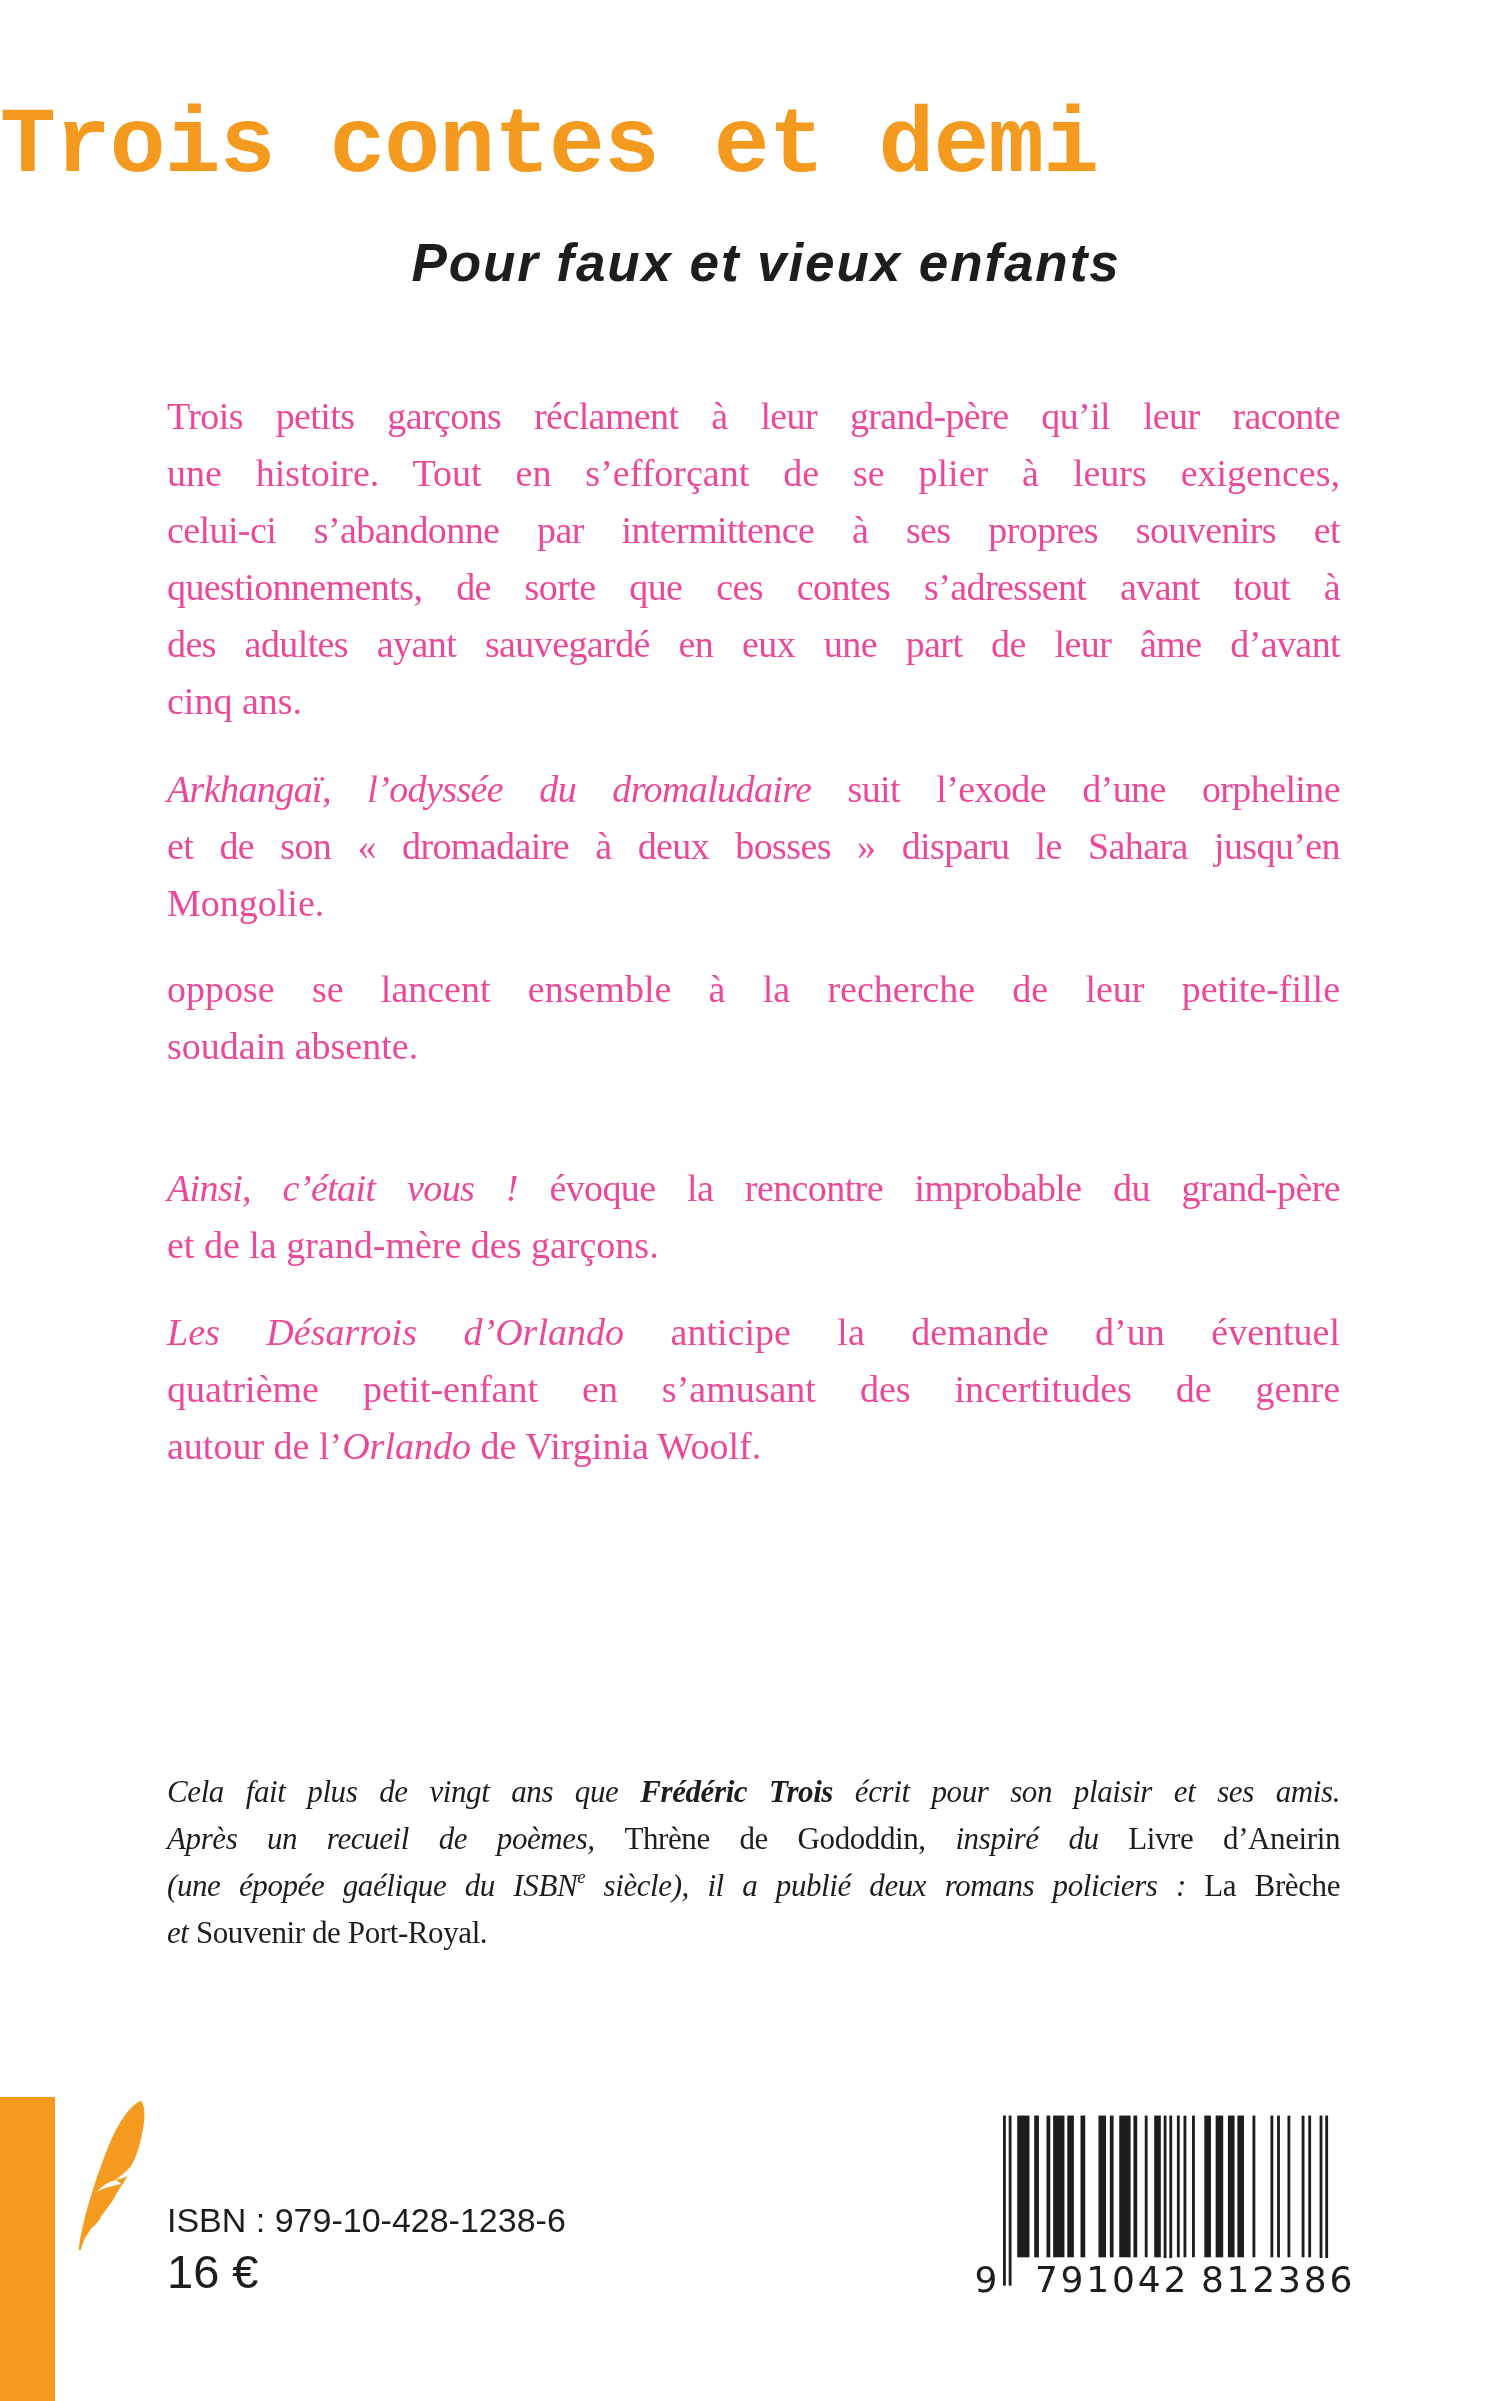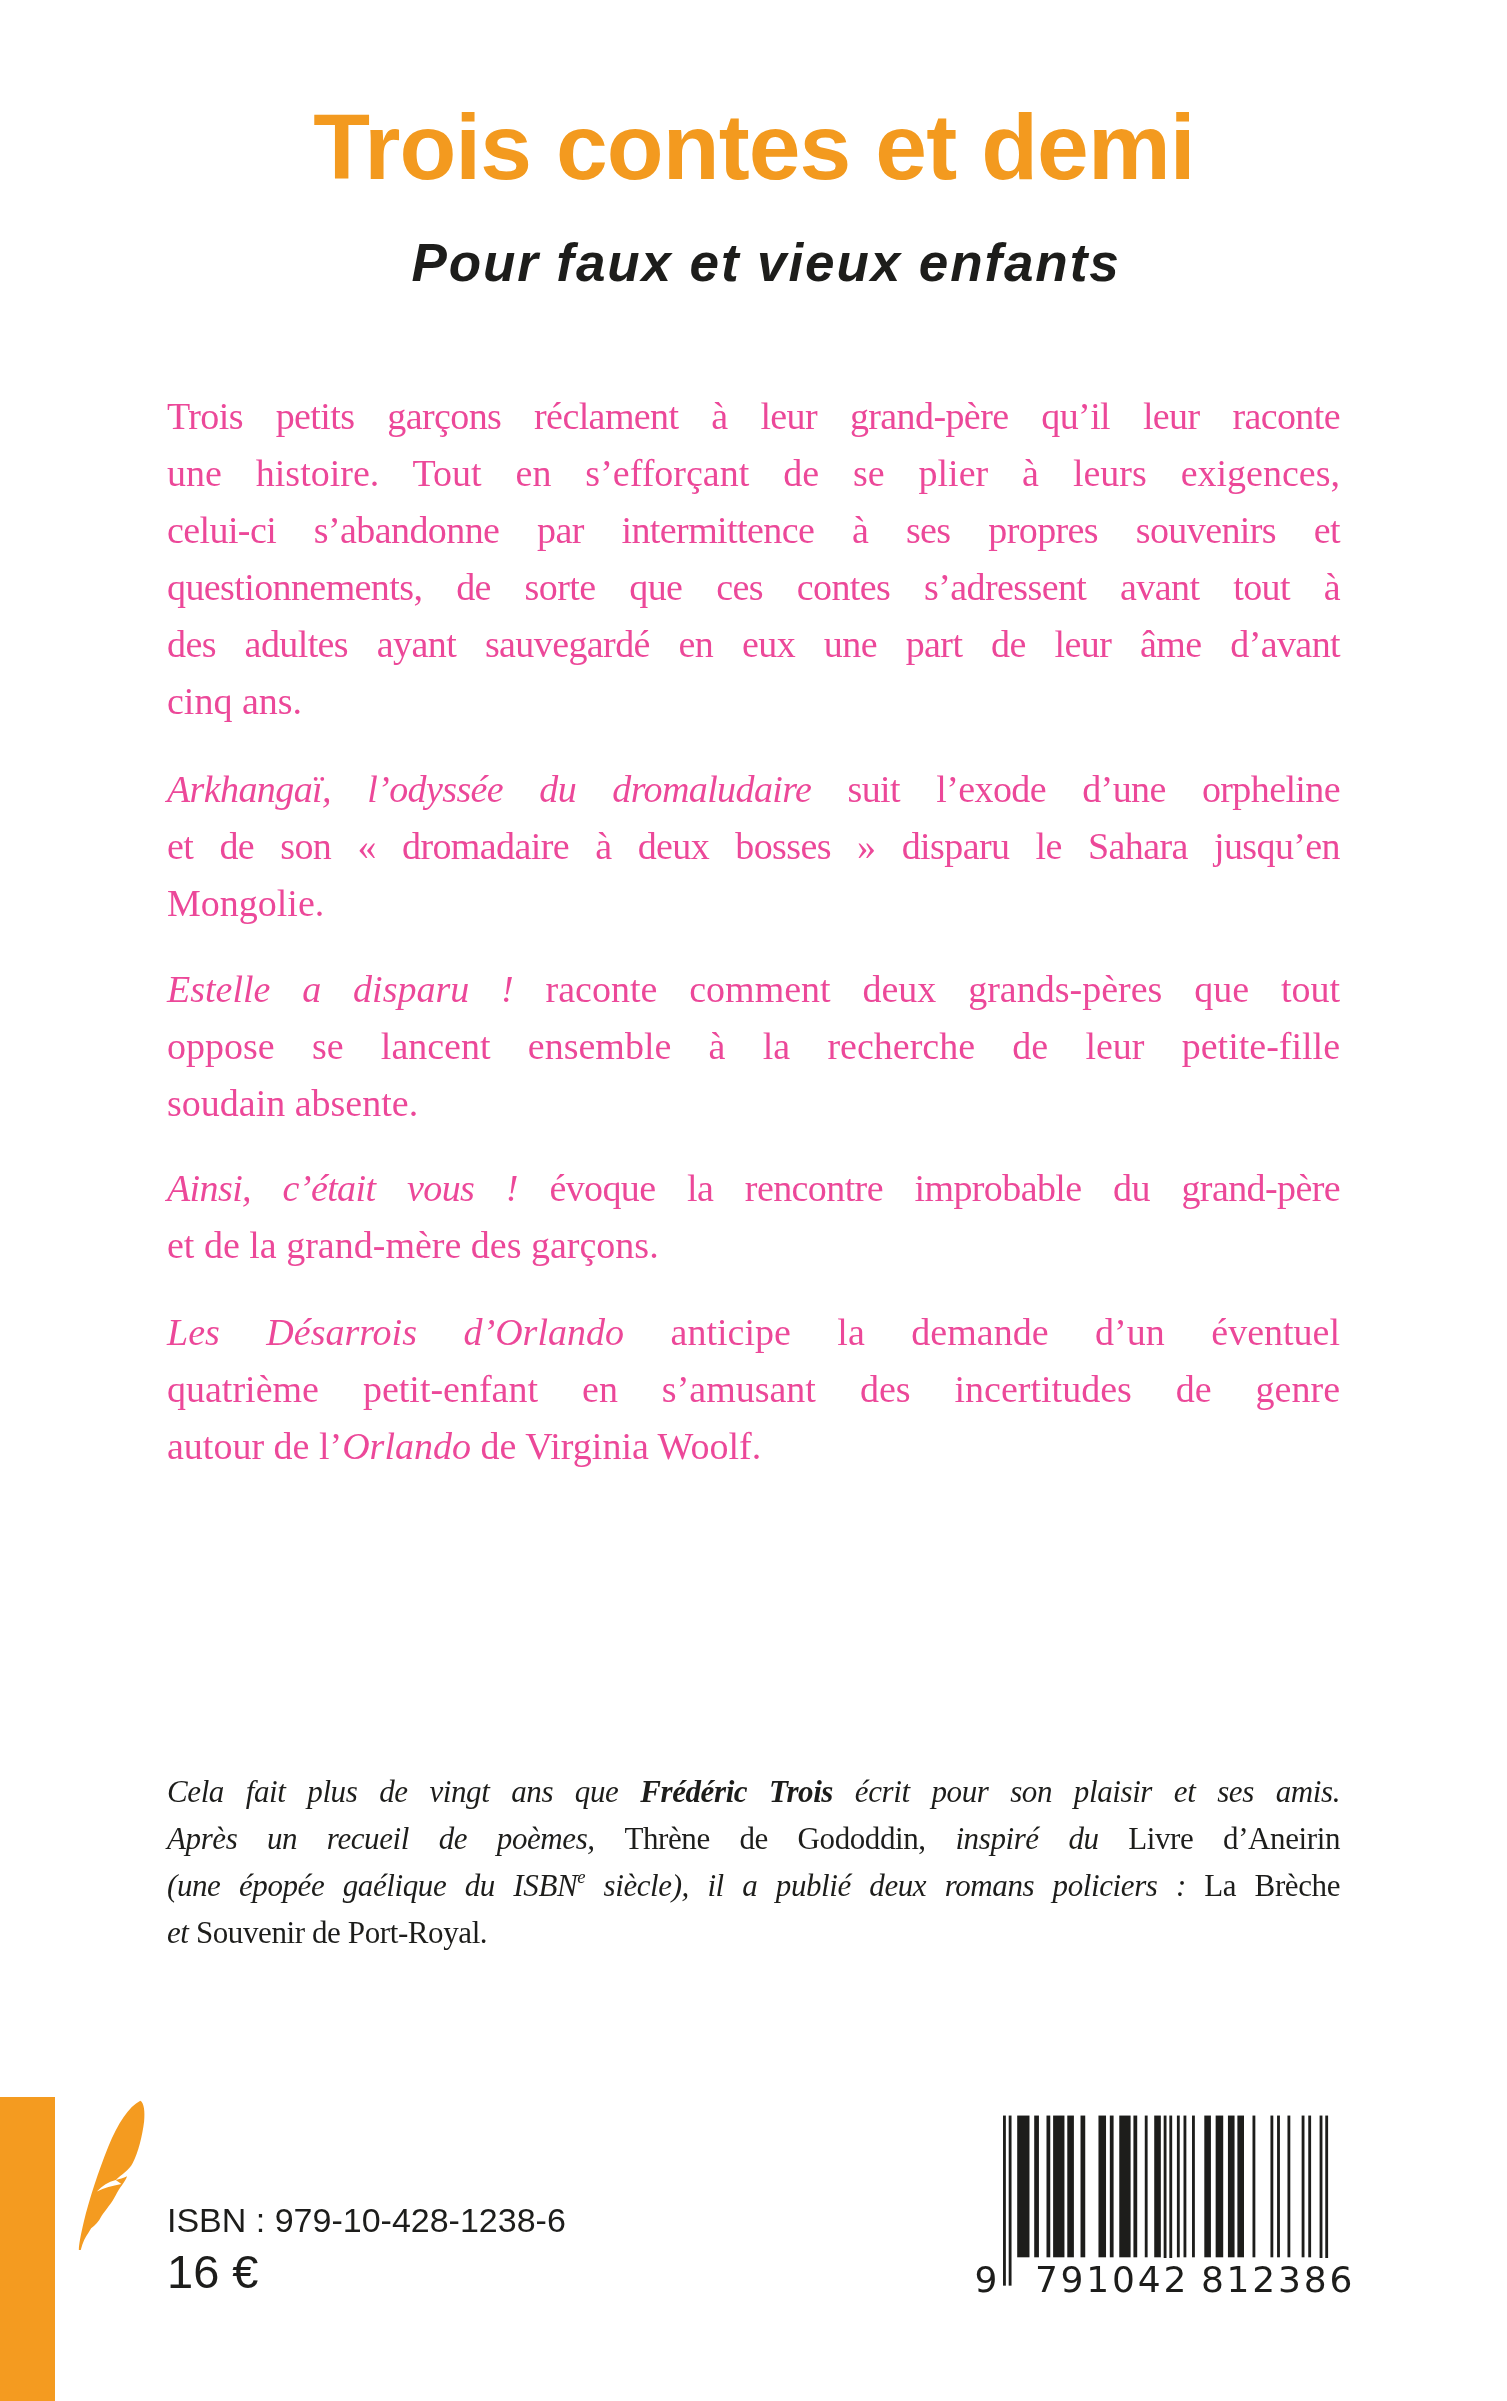--- a/index.html
+++ b/index.html
@@ -3,22 +3,22 @@
 <meta charset="utf-8">
 <style>
   html, body { margin: 0; padding: 0; }
   body {
     width: 1508px; height: 2402px; position: relative; overflow: hidden;
     background: #ffffff; color: #1d1d1b;
     font-family: "Liberation Serif", serif;
   }
   .title {
     position: absolute; left: 0; width: 1508px; top: 95px;
-    text-align: center; margin: 0;
-    font-family: Liberation Sans, sans-serif; font-weight: bold;
+    text-align: left; margin: 0;
+    font-family: Liberation Mono, monospace; font-weight: bold;
     font-size: 93px; line-height: 104px; letter-spacing: -0.9px;
     color: #f39a1f;
   }
   .subtitle {
     position: absolute; left: 0; width: 1508px; top: 220px;
     text-align: center; margin: 12px;
     font-family: "Liberation Sans", sans-serif; font-weight: bold; font-style: italic;
     font-size: 53px; line-height: 61px; letter-spacing: 1.9px;
     color: #1d1d1b;
   }
@@ -72,21 +72,20 @@
   <span class="line last">cinq ans.</span>
 </div>
 
 <div class="body-text" style="top:761px;">
   <span class="line squeeze"><i>Arkhangaï, l’odyssée du dromaludaire</i><span> suit l’exode d’une orpheline</span></span>
   <span class="line squeeze">et de son « dromadaire à deux bosses » disparu le Sahara jusqu’en</span>
   <span class="line last">Mongolie.</span>
 </div>
 
 <div class="body-text" style="top:961px;">
-  <span class="line"><i>Estelle a disparu !</i><span> raconte comment deux grands-pères que tout</span></span>
   <span class="line">oppose se lancent ensemble à la recherche de leur petite-fille</span>
   <span class="line last">soudain absente.</span>
 </div>
 
 <div class="body-text" style="top:1160px;">
   <span class="line squeeze"><i>Ainsi, c’était vous !</i><span> évoque la rencontre improbable du grand-père</span></span>
   <span class="line last">et de la grand-mère des garçons.</span>
 </div>
 
 <div class="body-text" style="top:1304px;">

